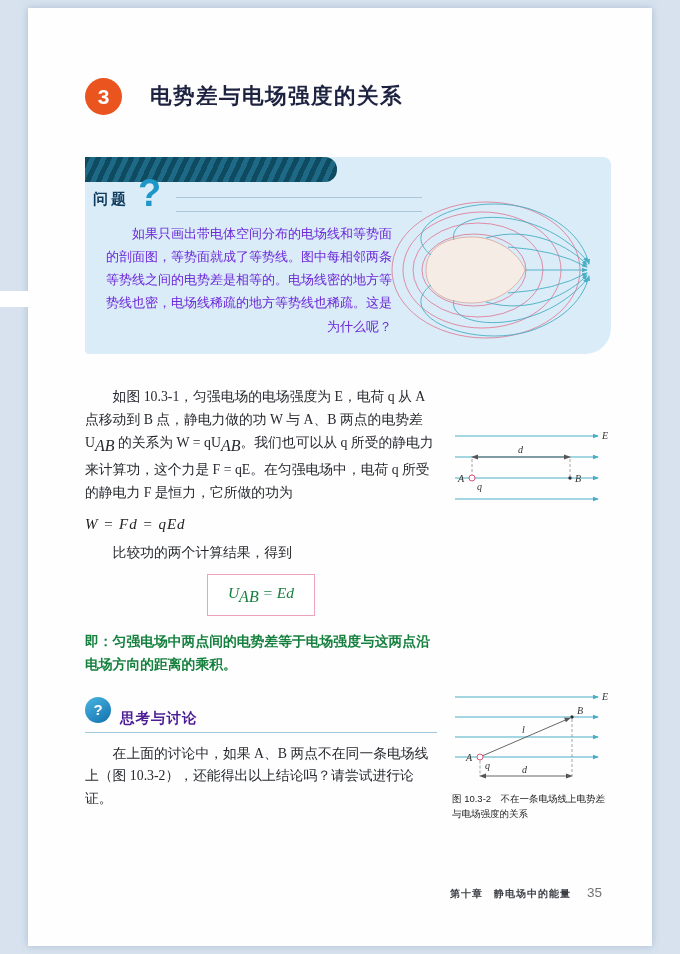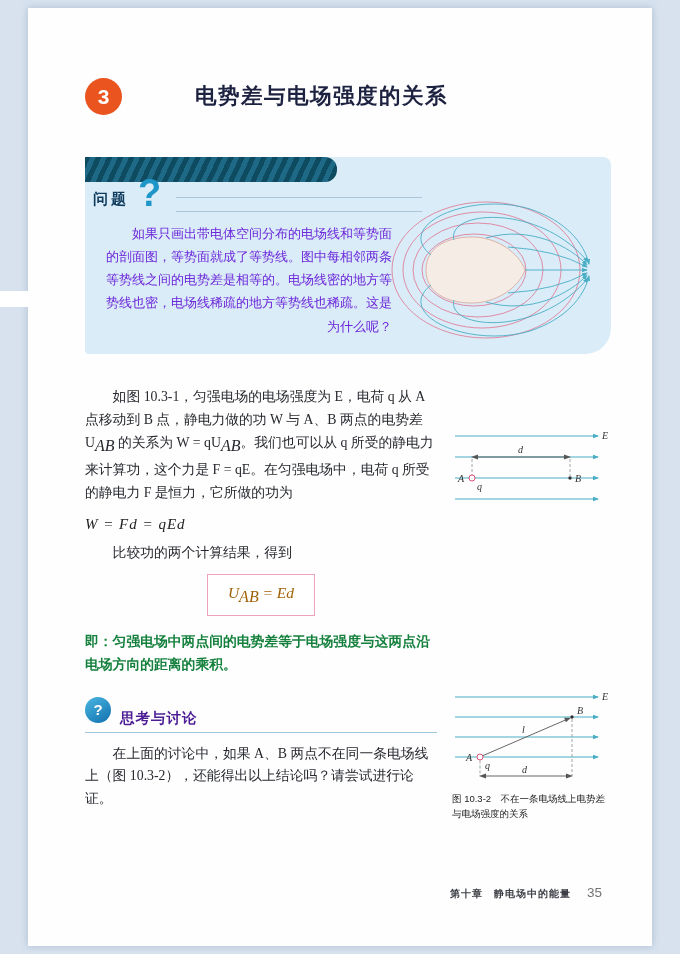--- a/index.html
+++ b/index.html
@@ -7,21 +7,21 @@
           font-family:"Liberation Serif","DejaVu Serif",serif;}
   .page{position:absolute;left:28px;top:8px;width:624px;height:938px;background:#fefefe;
         box-shadow:0 0 7px rgba(110,130,165,.4);}
   .edge-tab{position:absolute;left:0;top:291px;width:28px;height:16px;background:#ffffff;}
 
   
   .badge{position:absolute;left:85px;top:78px;width:37px;height:37px;border-radius:50%;
          background:#e9541f;color:#fff;text-align:center;
          font:700 21px/37px "Liberation Sans","DejaVu Sans",sans-serif;}
   .title{position:absolute;left:150px;top:83px;color:#1d2240;letter-spacing:1.5px;
-         font:700 21.5px/1.3 "Liberation Sans","DejaVu Sans",sans-serif;margin-left:45px;}
+         font:700 21.5px/1.3 "Liberation Sans","DejaVu Sans",sans-serif;}
 
   
   .pbox{position:absolute;left:85px;top:157px;width:526px;height:197px;background:#d9ecf8;
         border-radius:2px 8px 26px 4px;}
   .pband{position:absolute;left:85px;top:157px;width:252px;height:25px;border-radius:0 12px 12px 0;
          background:repeating-linear-gradient(115deg,#0e4a60 0 5px,#1e6a86 5px 10px);}
   .plabel{position:absolute;left:93px;top:191px;color:#0e3a5c;letter-spacing:3px;
           font:700 15px/1 "Liberation Sans","DejaVu Sans",sans-serif;}
   .pqmark{position:absolute;left:138px;top:174px;color:#1e96c8;
           font:700 38px/1 "Liberation Sans","DejaVu Sans",sans-serif;}
@@ -31,21 +31,21 @@
   .ptext{position:absolute;left:100px;top:222px;width:292px;font-size:13px;line-height:1.78;
          color:#6d28d9;text-indent:2em;text-align:right;}
   .pfig{position:absolute;left:390px;top:194px;}
 
   
   .col{position:absolute;left:85px;top:386px;width:352px;font-size:13.8px;line-height:1.66;color:#26282e;}
   .col p{margin:0;text-indent:2em;}
   .col p.fwork{text-indent:0;margin:7px 0 5px;text-align:left;font-style:italic;
                font-size:15px;letter-spacing:1px;color:#222;}
   .fbox{margin:9px auto 10px;width:fit-content;border:1px solid #eca3bb;background:#fff;
-        padding:5px 20px;font-style:italic;font-size:15.5px;color:#a16207;}
+        padding:5px 20px;font-style:italic;font-size:15.5px;color:#15803d;}
   sub{font-size:16px;font-style:italic;}
   .col p.concl{text-indent:0;margin-top:15px;font-weight:700;color:#15803d;}
 
   
   .think{margin-top:18px;}
   .thead{display:flex;align-items:center;gap:9px;border-bottom:1.5px solid #9cc8de;padding-bottom:6px;}
   .ticon{width:26px;height:26px;border-radius:50%;flex:0 0 auto;text-align:center;color:#fff;
          background:linear-gradient(145deg,#49b7e2,#1270ae);
          font:700 15px/26px "Liberation Sans","DejaVu Sans",sans-serif;}
   .ttitle{color:#4c1d95;letter-spacing:1px;font:700 14.5px/1 "Liberation Sans","DejaVu Sans",sans-serif;margin-top:16px;}

